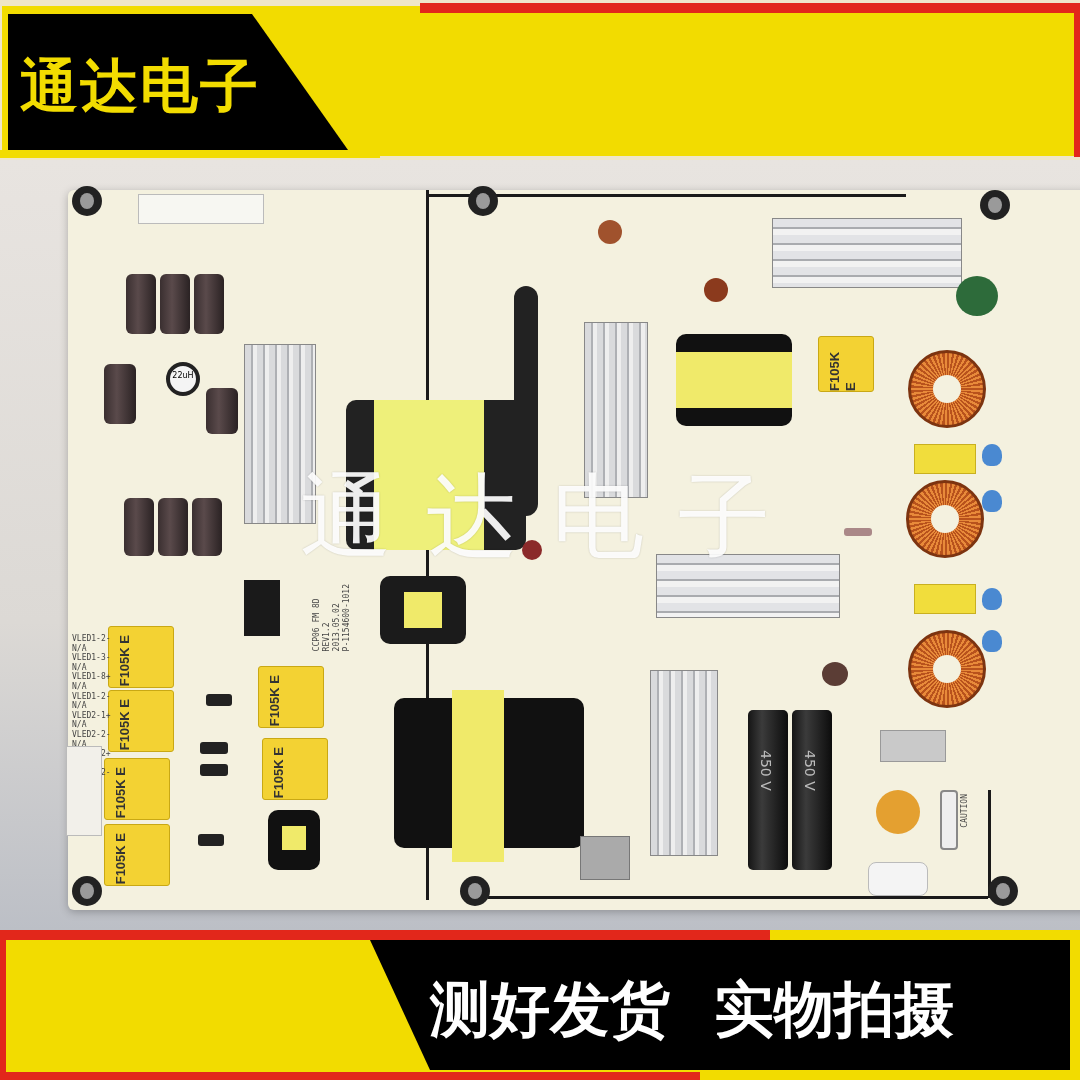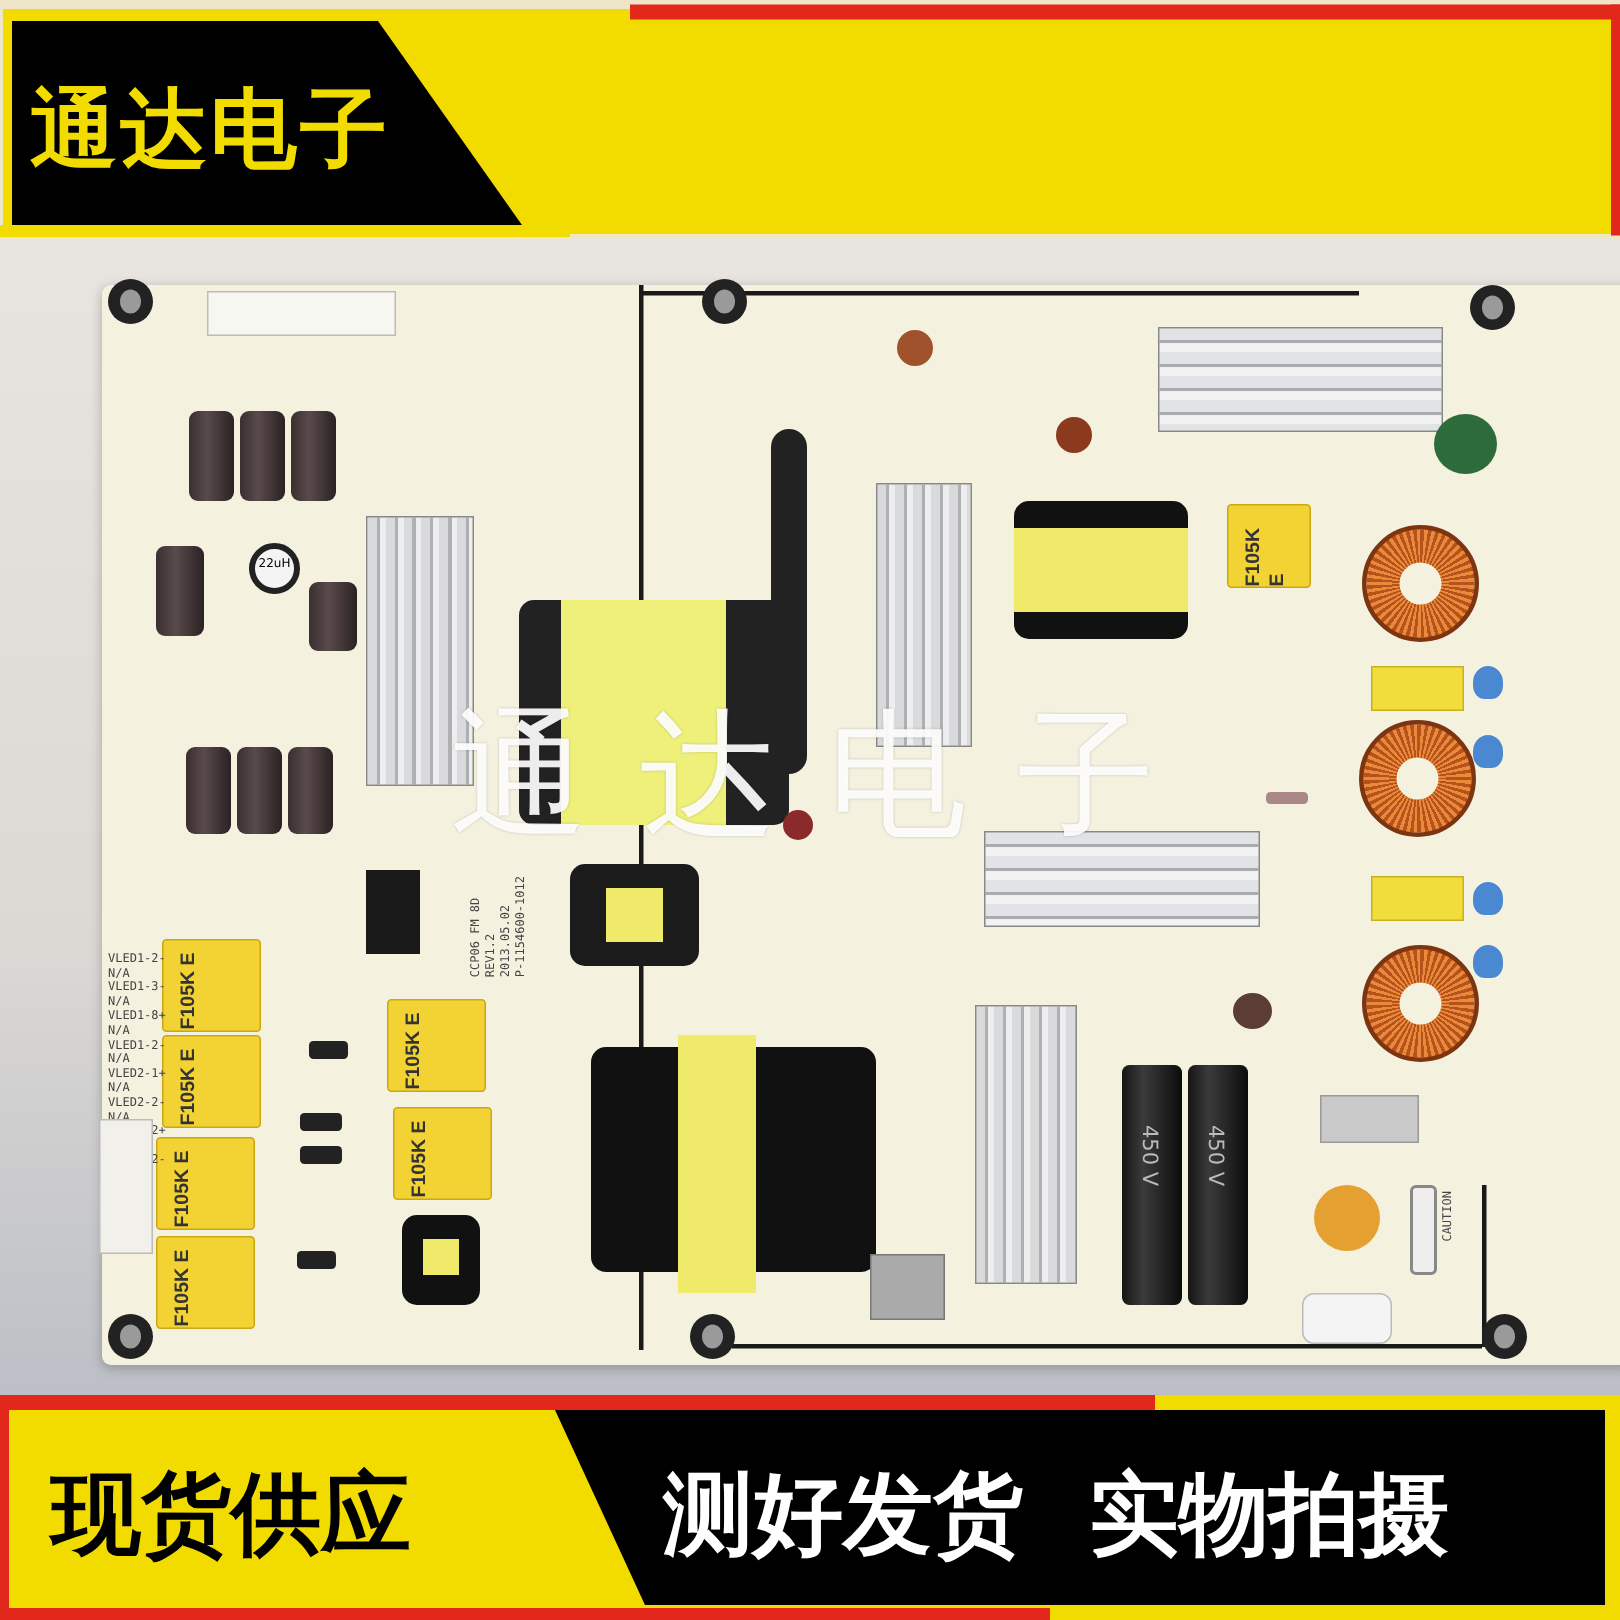--- a/index.html
+++ b/index.html
@@ -47,21 +47,21 @@
 
   
   .banner-bottom { position: absolute; left: 0; top: 930px; width: 1080px; height: 150px; background: #f2dc00; }
   .banner-bottom .red-top { position: absolute; left: 0; top: 0; width: 770px; height: 10px; background: #e2271b; }
   .banner-bottom .yel-top { position: absolute; left: 770px; top: 0; width: 310px; height: 10px; background: #f2dc00; }
   .banner-bottom .red-left { position: absolute; left: 0; top: 0; width: 6px; height: 150px; background: #e2271b; }
   .banner-bottom .red-bot { position: absolute; left: 0; bottom: 0; width: 700px; height: 8px; background: #e2271b; }
   .banner-bottom .black { position: absolute; left: 370px; top: 10px; width: 700px; height: 130px; background: #000;
      clip-path: polygon(0 0, 100% 0, 100% 100%, 60px 100%); }
   .banner-bottom .left-text { position: absolute; left: 34px; top: 40px; font-size: 60px; font-weight: bold; color: #000; font-family: "DejaVu Sans", sans-serif; }
-  .banner-bottom .right-text { position: absolute; left: 442px; top: 40px; font-size: 60px; font-weight: bold; color: #fff; white-space: nowrap; font-family: "DejaVu Sans", sans-serif; }
+  .banner-bottom .right-text { position: absolute; left: 430px; top: 40px; font-size: 60px; font-weight: bold; color: #fff; white-space: nowrap; font-family: "DejaVu Sans", sans-serif; }
   .banner-bottom .right-text span + span { margin-left: 44px; }
 </style>
 </head>
 <body>
 
 <div class="banner-top">
   <div class="frame"></div>
   <div class="red-edge"></div>
   <div class="red-right"></div>
   <div class="black-block"></div>
@@ -223,17 +223,16 @@
 </div>
 
 <div class="watermark">通达电子</div>
 
 <div class="banner-bottom">
   <div class="red-top"></div>
   <div class="yel-top"></div>
   <div class="red-left"></div>
   <div class="black"></div>
   <div class="red-bot"></div>
-  <div class="left-text">现货供应</div>
   <div class="right-text">
     <span>测好发货</span><span>实物拍摄</span>
   </div>
 </div>
 
 </body></html>

